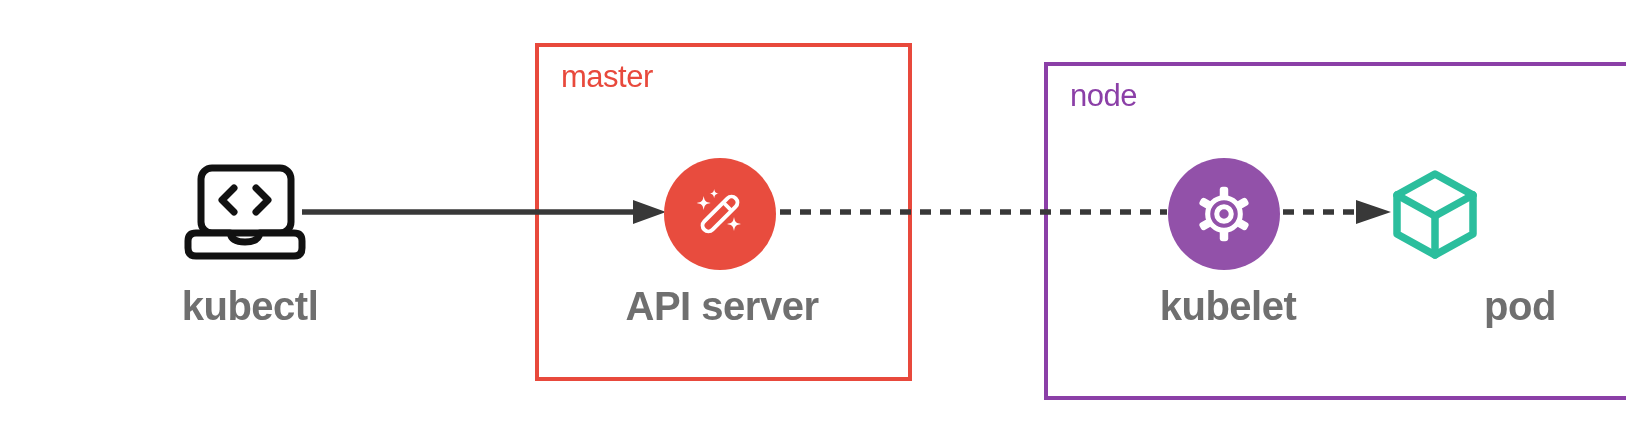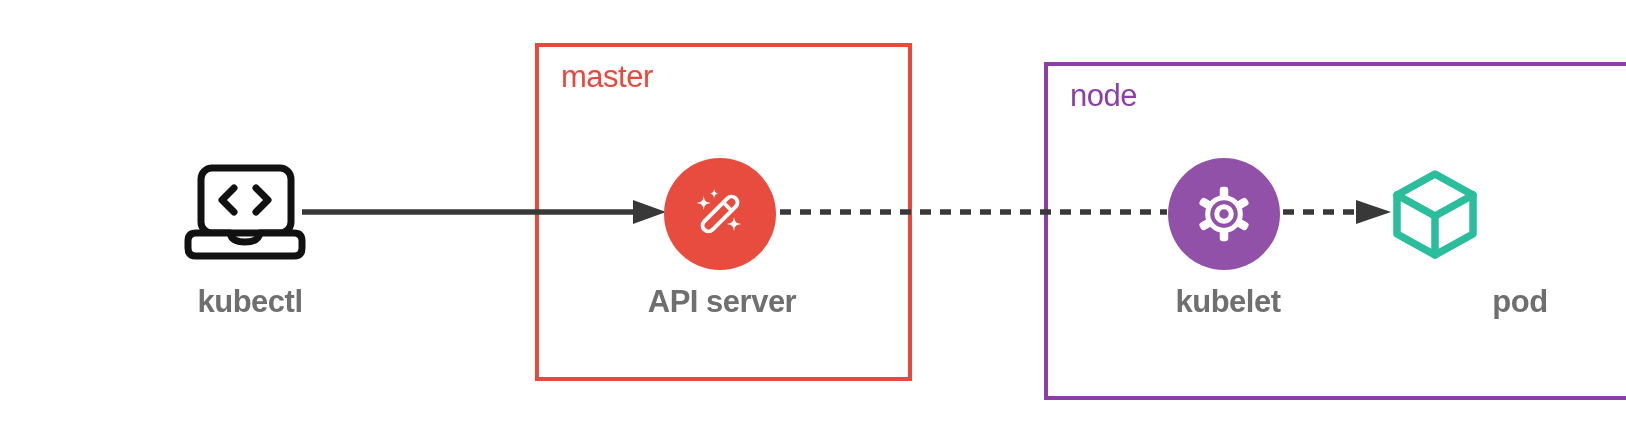--- a/index.html
+++ b/index.html
@@ -62,21 +62,21 @@
 
   
   #laptop-svg { position: absolute; left: 184px; top: 160px; z-index: 3; }
   #cube-svg   { position: absolute; left: 1389px; top: 168px; z-index: 3; }
 
   
   .entity-label {
     position: absolute;
     top: 284px;
     transform: translateX(-50%);
-    font-size: 31px;
+    font-size: 40px;
     font-weight: 700;
     color: #6F6F6F;
     letter-spacing: -0.5px;
     white-space: nowrap;
     z-index: 3;
   }
   #kubectl-label { left: 250px; }
   #api-label     { left: 722px; }
   #kubelet-label { left: 1228px; }
   #pod-label     { left: 1520px; }

